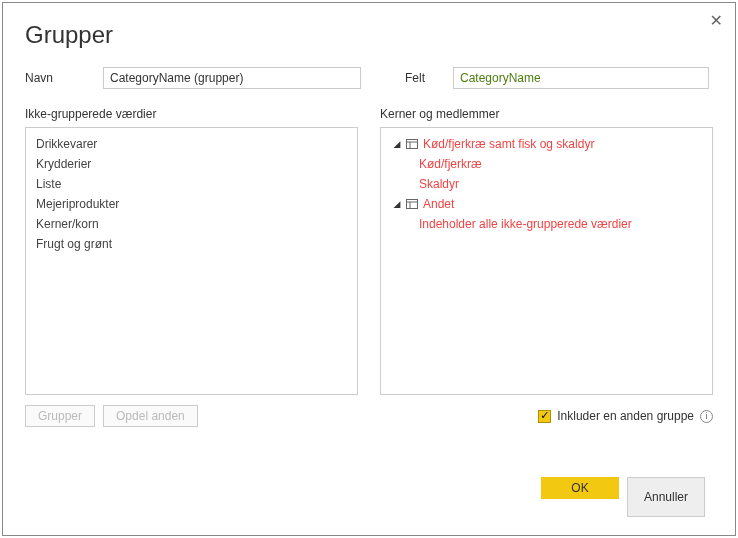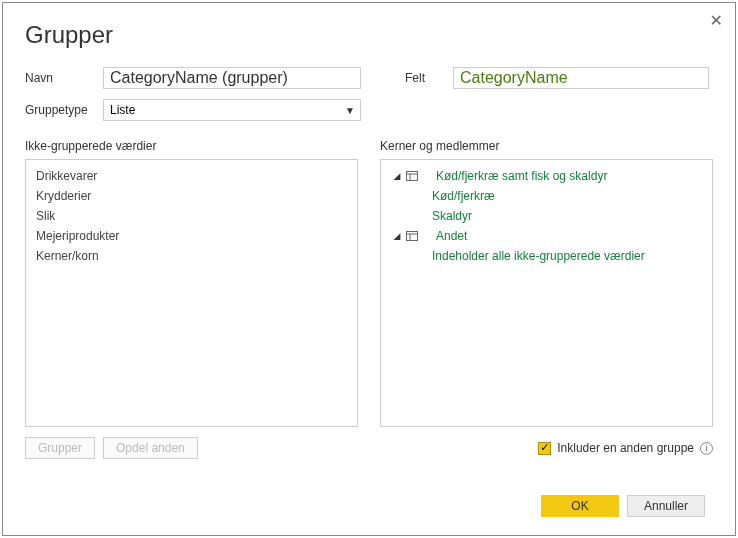--- a/index.html
+++ b/index.html
@@ -45,21 +45,21 @@
       width: 78px;
       font-size: 12px;
       color: #333;
     }
     .text-input {
       width: 258px;
       height: 22px;
       border: 1px solid #ccc;
       padding: 7px 6px;
       font-family: inherit;
-      font-size: 16px;
+      font-size: 12px;
       color: #333;
     }
     .text-input[readonly] {
       background: #fff;
       color: #4d7c0f;
     }
     .label-felt {
       width: 48px;
       margin-left: 44px;
       font-size: 12px;
@@ -128,21 +128,21 @@
     }
     .tree-icon {
       width: 14px;
       height: 12px;
       display: inline-flex;
       align-items: center;
       justify-content: center;
       margin: 0 4px 0 2px;
     }
     .tree-icon svg { display: block; }
-    .tree-label { color: #15803d; margin-left: 13px; }
+    .tree-label { color: #ef4444; }
     .bottom-row {
       display: flex;
       align-items: center;
       margin-top: 10px;
     }
     .btn {
       border: 1px solid #ccc;
       background: #fff;
       height: 22px;
       padding: 0 12px;
@@ -205,60 +205,52 @@
       height: 22px;
       font-family: inherit;
       font-size: 12px;
       cursor: pointer;
     }
     .btn-secondary {
       background: #eee;
       border: 1px solid #ccc;
       color: #333;
       width: 78px;
-      height: 22px;
+      height: 40px;
       font-family: inherit;
       font-size: 12px;
       cursor: pointer;
     }
   </style>
 </head>
 <body>
 
 <div class="dialog">
   <div class="close-btn">✕</div>
 
   <h1 class="title">Grupper</h1>
 
   <div class="form-row">
     <div class="form-label">Navn</div>
     <input class="text-input" type="text" value="CategoryName (grupper)" style="">
     <div class="label-felt">Felt</div>
     <input class="text-input felt-input" type="text" readonly="" value="CategoryName" style="">
   </div>
 
-  <div class="form-row">
-    <div class="form-label">Gruppetype</div>
-    <div class="select-wrap">
-      <select class="select">
-        <option>Liste</option>
-      </select>
-      <span class="select-chevron">▼</span>
-    </div>
-  </div>
 
   <div class="columns">
     <div class="col">
       <div class="col-header">Ikke-grupperede værdier</div>
       <div class="listbox" id="ungrouped-list">
           <div class="item">Drikkevarer</div>
           <div class="item">Krydderier</div>
-          <div class="item">Slik</div>
+          <div class="item">Liste</div>
           <div class="item">Mejeriprodukter</div>
           <div class="item">Kerner/korn</div>
+          <div class="item">Frugt og grønt</div>
         </div>
     </div>
     <div class="col">
       <div class="col-header">Kerner og medlemmer</div>
       <div class="listbox" id="groups-tree">
           <div class="tree-row">
             <span class="tree-caret">◢</span>
             <span class="tree-icon">
               <svg width="12" height="10" viewBox="0 0 12 10">
                 <rect x="0.5" y="0.5" width="11" height="9" fill="none" stroke="#666" stroke-width="1"></rect>

